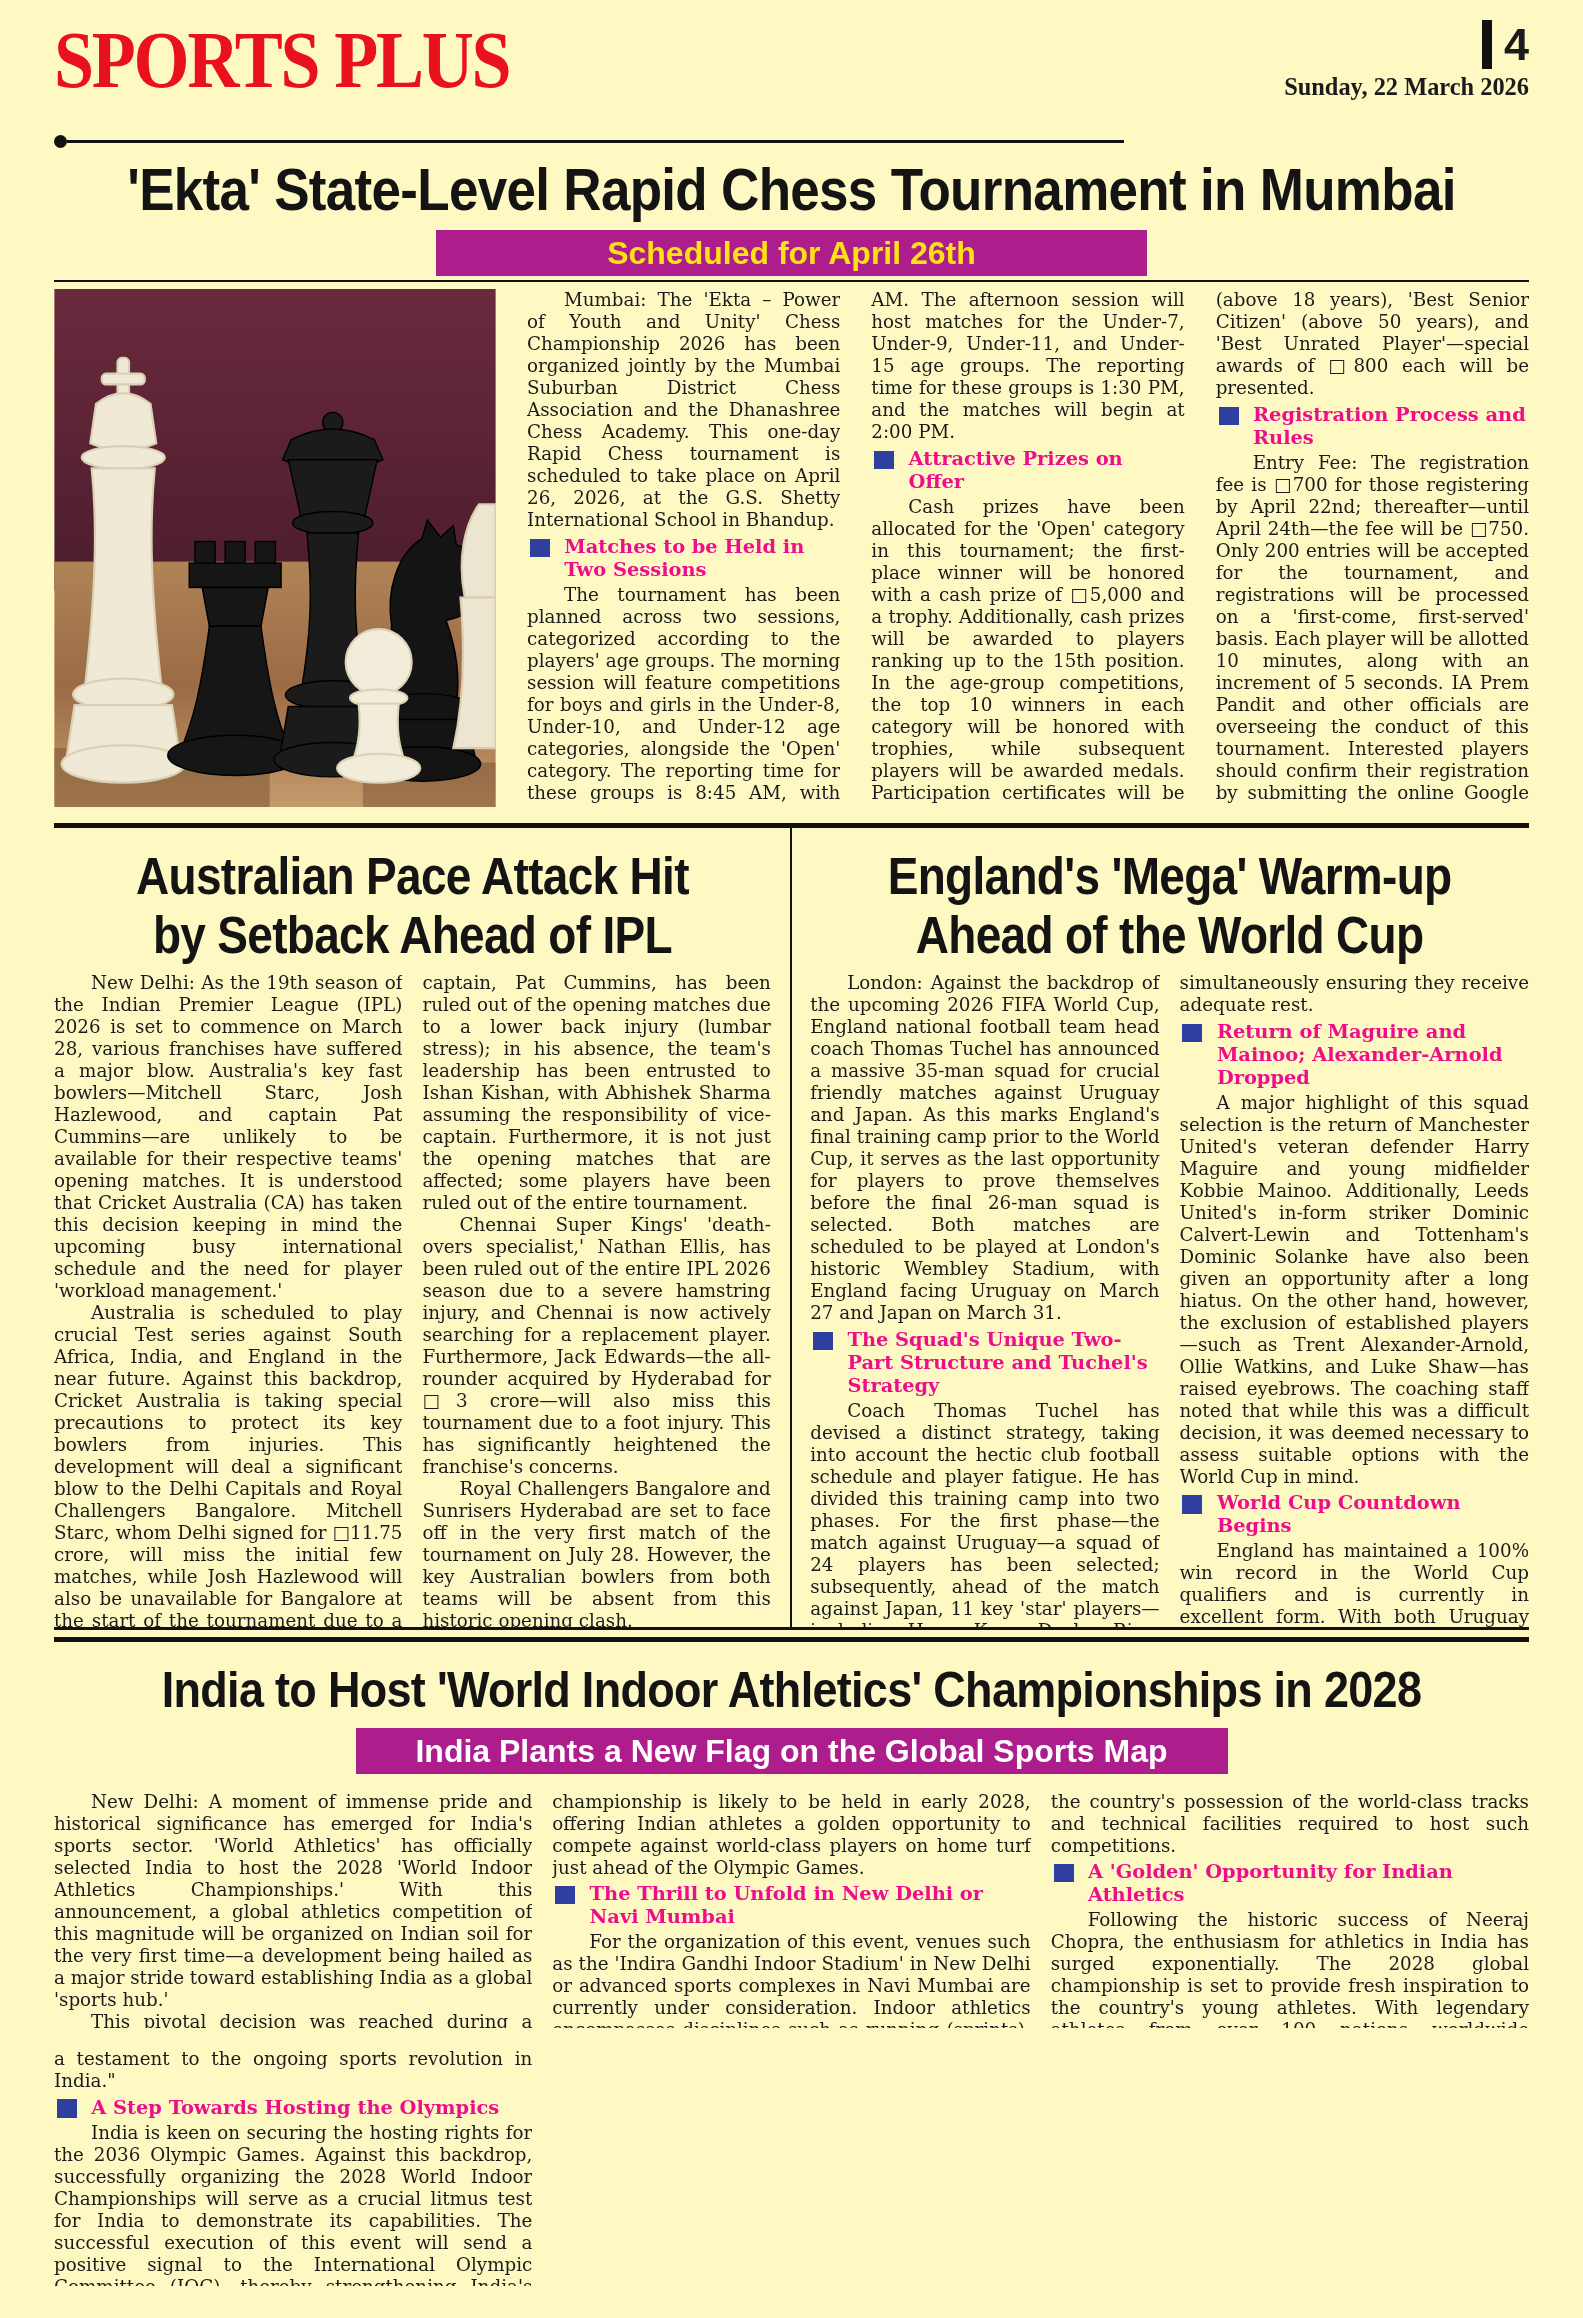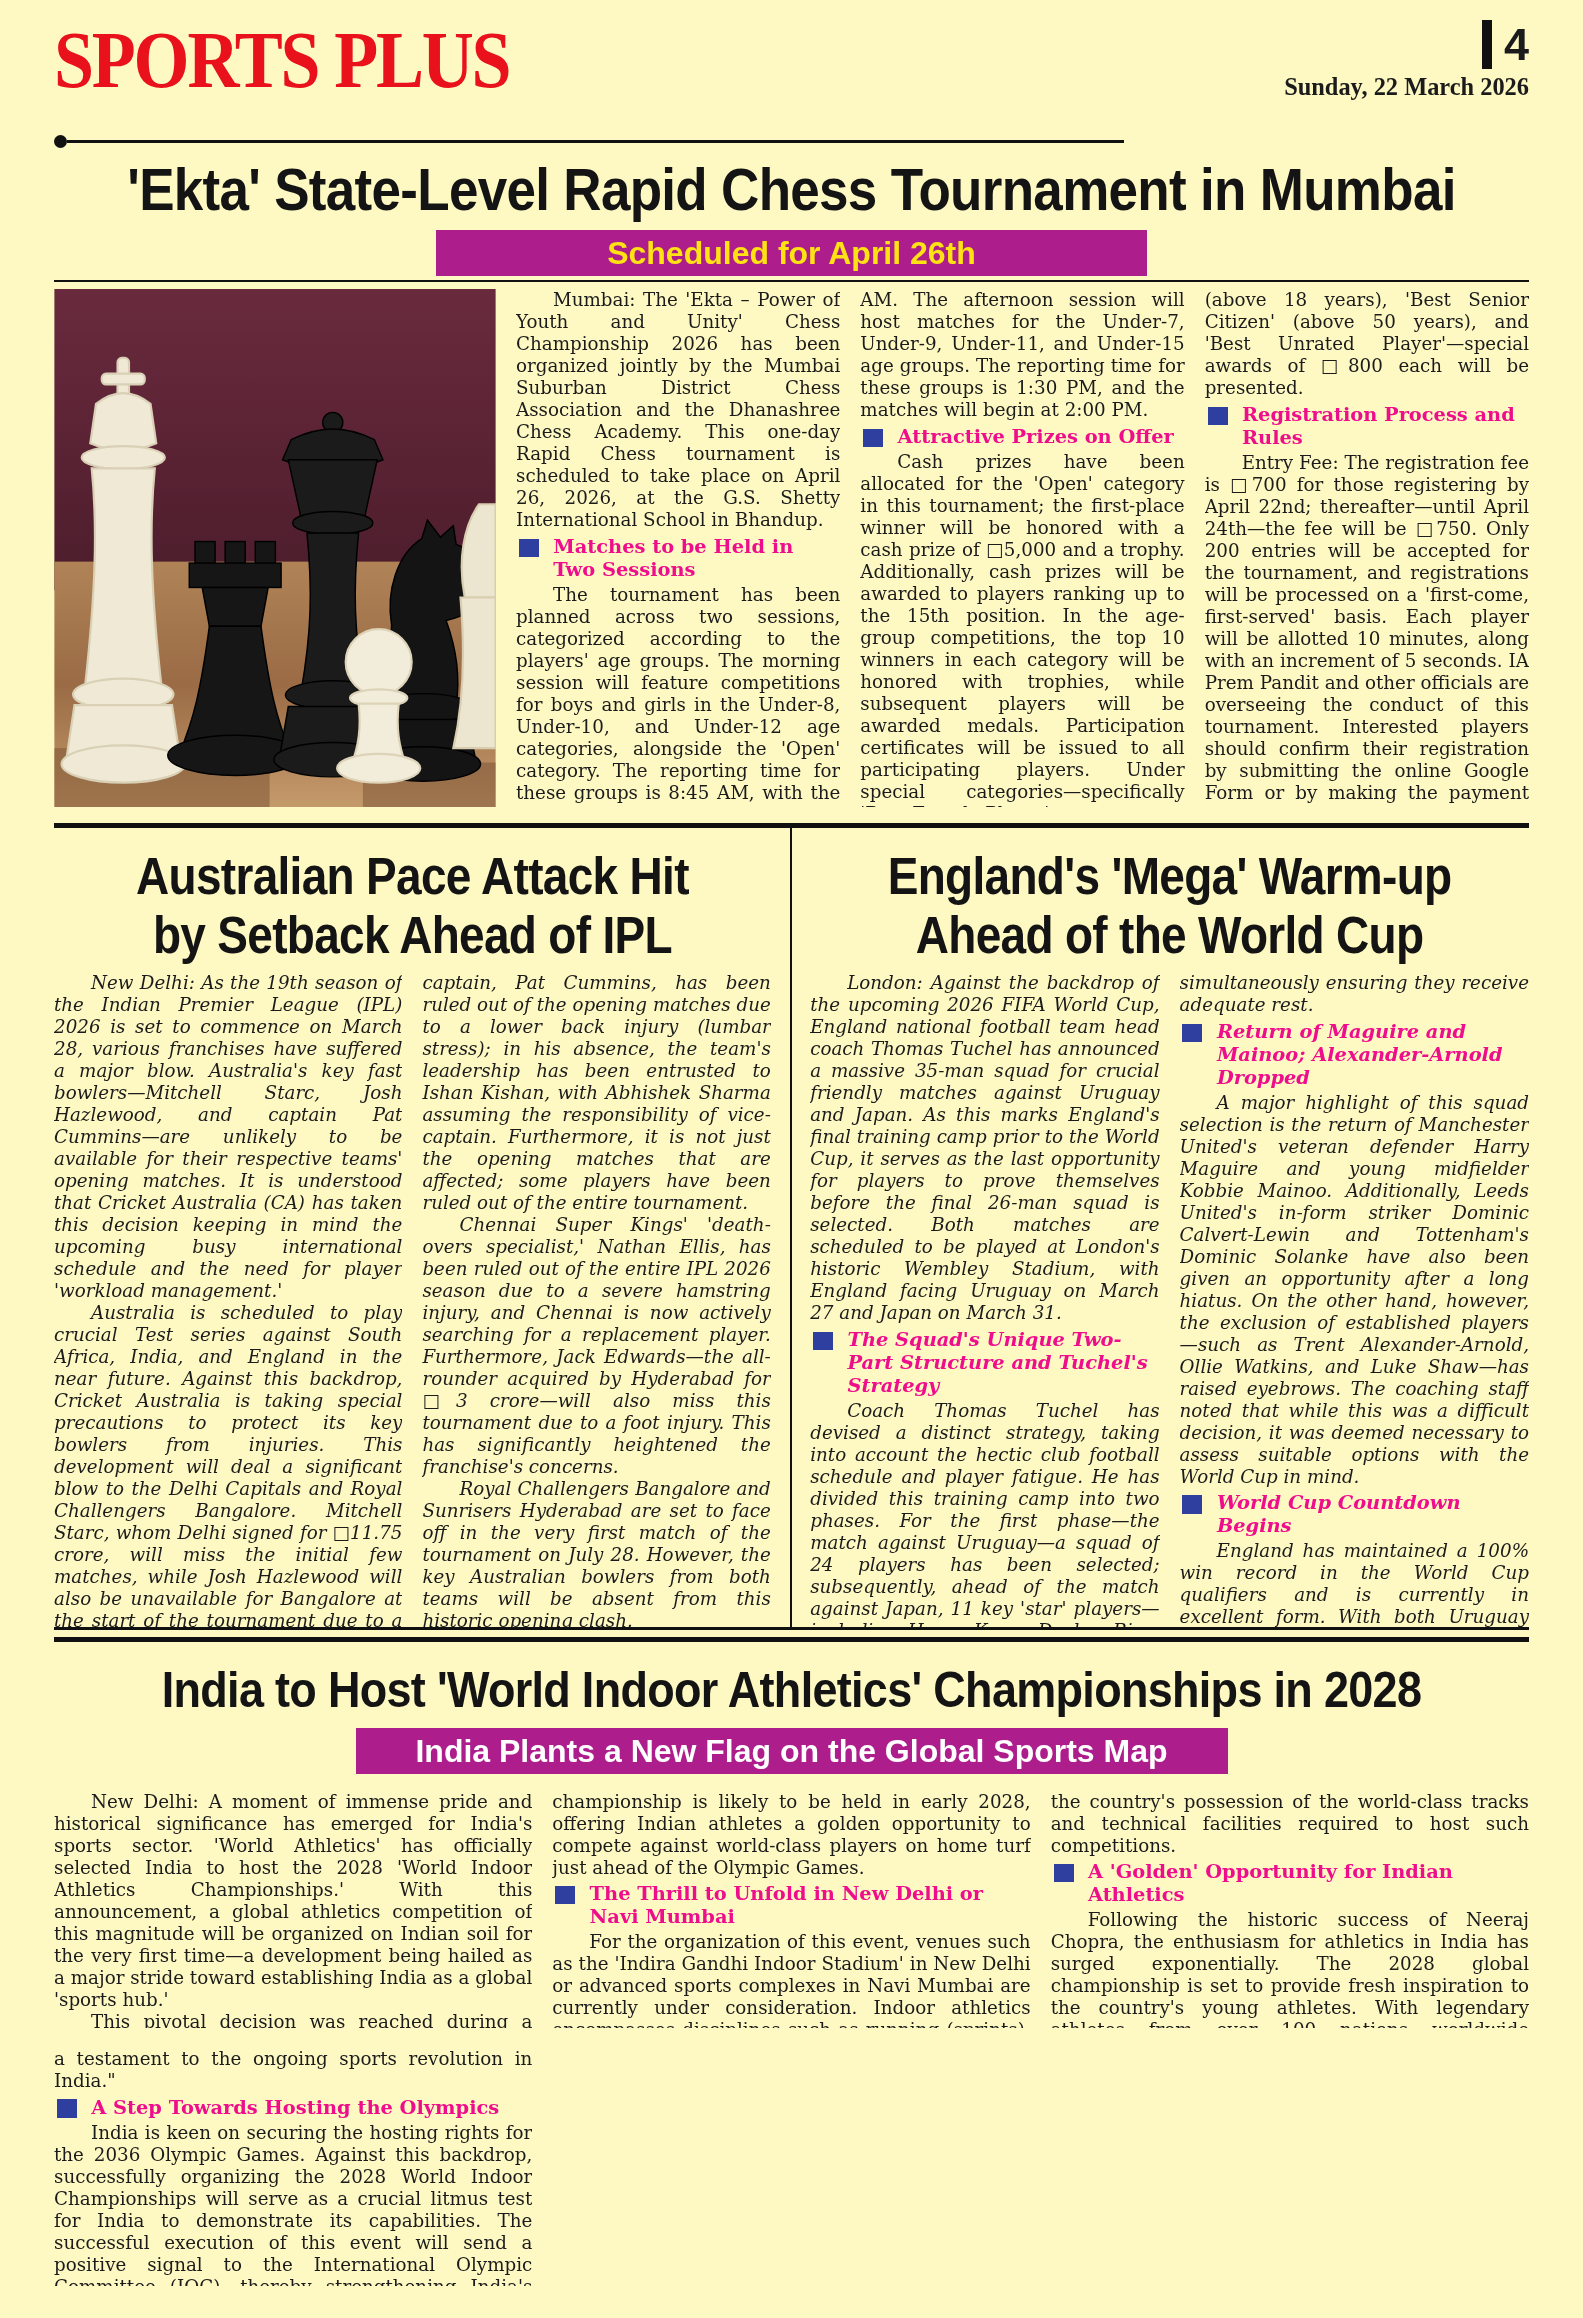--- a/index.html
+++ b/index.html
@@ -65,29 +65,29 @@
   .para.noindent{text-indent:0;}
   .subhead{display:flex;align-items:flex-start;margin:3.6px 0 2.9px 0;}
   .subhead .bullet{width:20px;height:18.7px;background:var(--bullet-blue);flex:none;margin:3.6px 14.4px 0 2.9px;}
   .subhead .sh-text{
     font-weight:700;font-size:19.4px;line-height:23px;color:var(--subhead-pink);
     font-family:"DejaVu Serif","DejaVu Sans",serif;
   }
   .colwrap{overflow:hidden;}
   
   .chess-grid{
-    display:grid;grid-template-columns:442px 1fr 1fr 1fr;gap:20px;
+    display:grid;grid-template-columns:442px 1fr 1fr 1fr;gap:31px;
     margin-top:7.2px;height:518px;
   }
   .chess-photo{width:442px;height:518px;position:relative;overflow:hidden;}
   
   .middle-grid{display:grid;grid-template-columns:1fr 1fr;margin-top:0;}
   .half-left{border-right:2.2px solid #111;padding-right:18.7px;}
   .half-right{padding-left:18.7px;}
-  .two-cols{display:grid;grid-template-columns:1fr 1fr;gap:20px;margin-top:18.7px;height:655px;font-style:italic;}
+  .two-cols{display:grid;grid-template-columns:1fr 1fr;gap:20px;margin-top:18.7px;height:655px;}
   
   .four-cols{display:grid;grid-template-columns:1fr 1fr 1fr;gap:20px;margin-top:17px;height:495px;}
   .section-space{height:16px;}
 </style>
 </head>
 <body>
 
 <div class="page">
 
   <header class="masthead">

